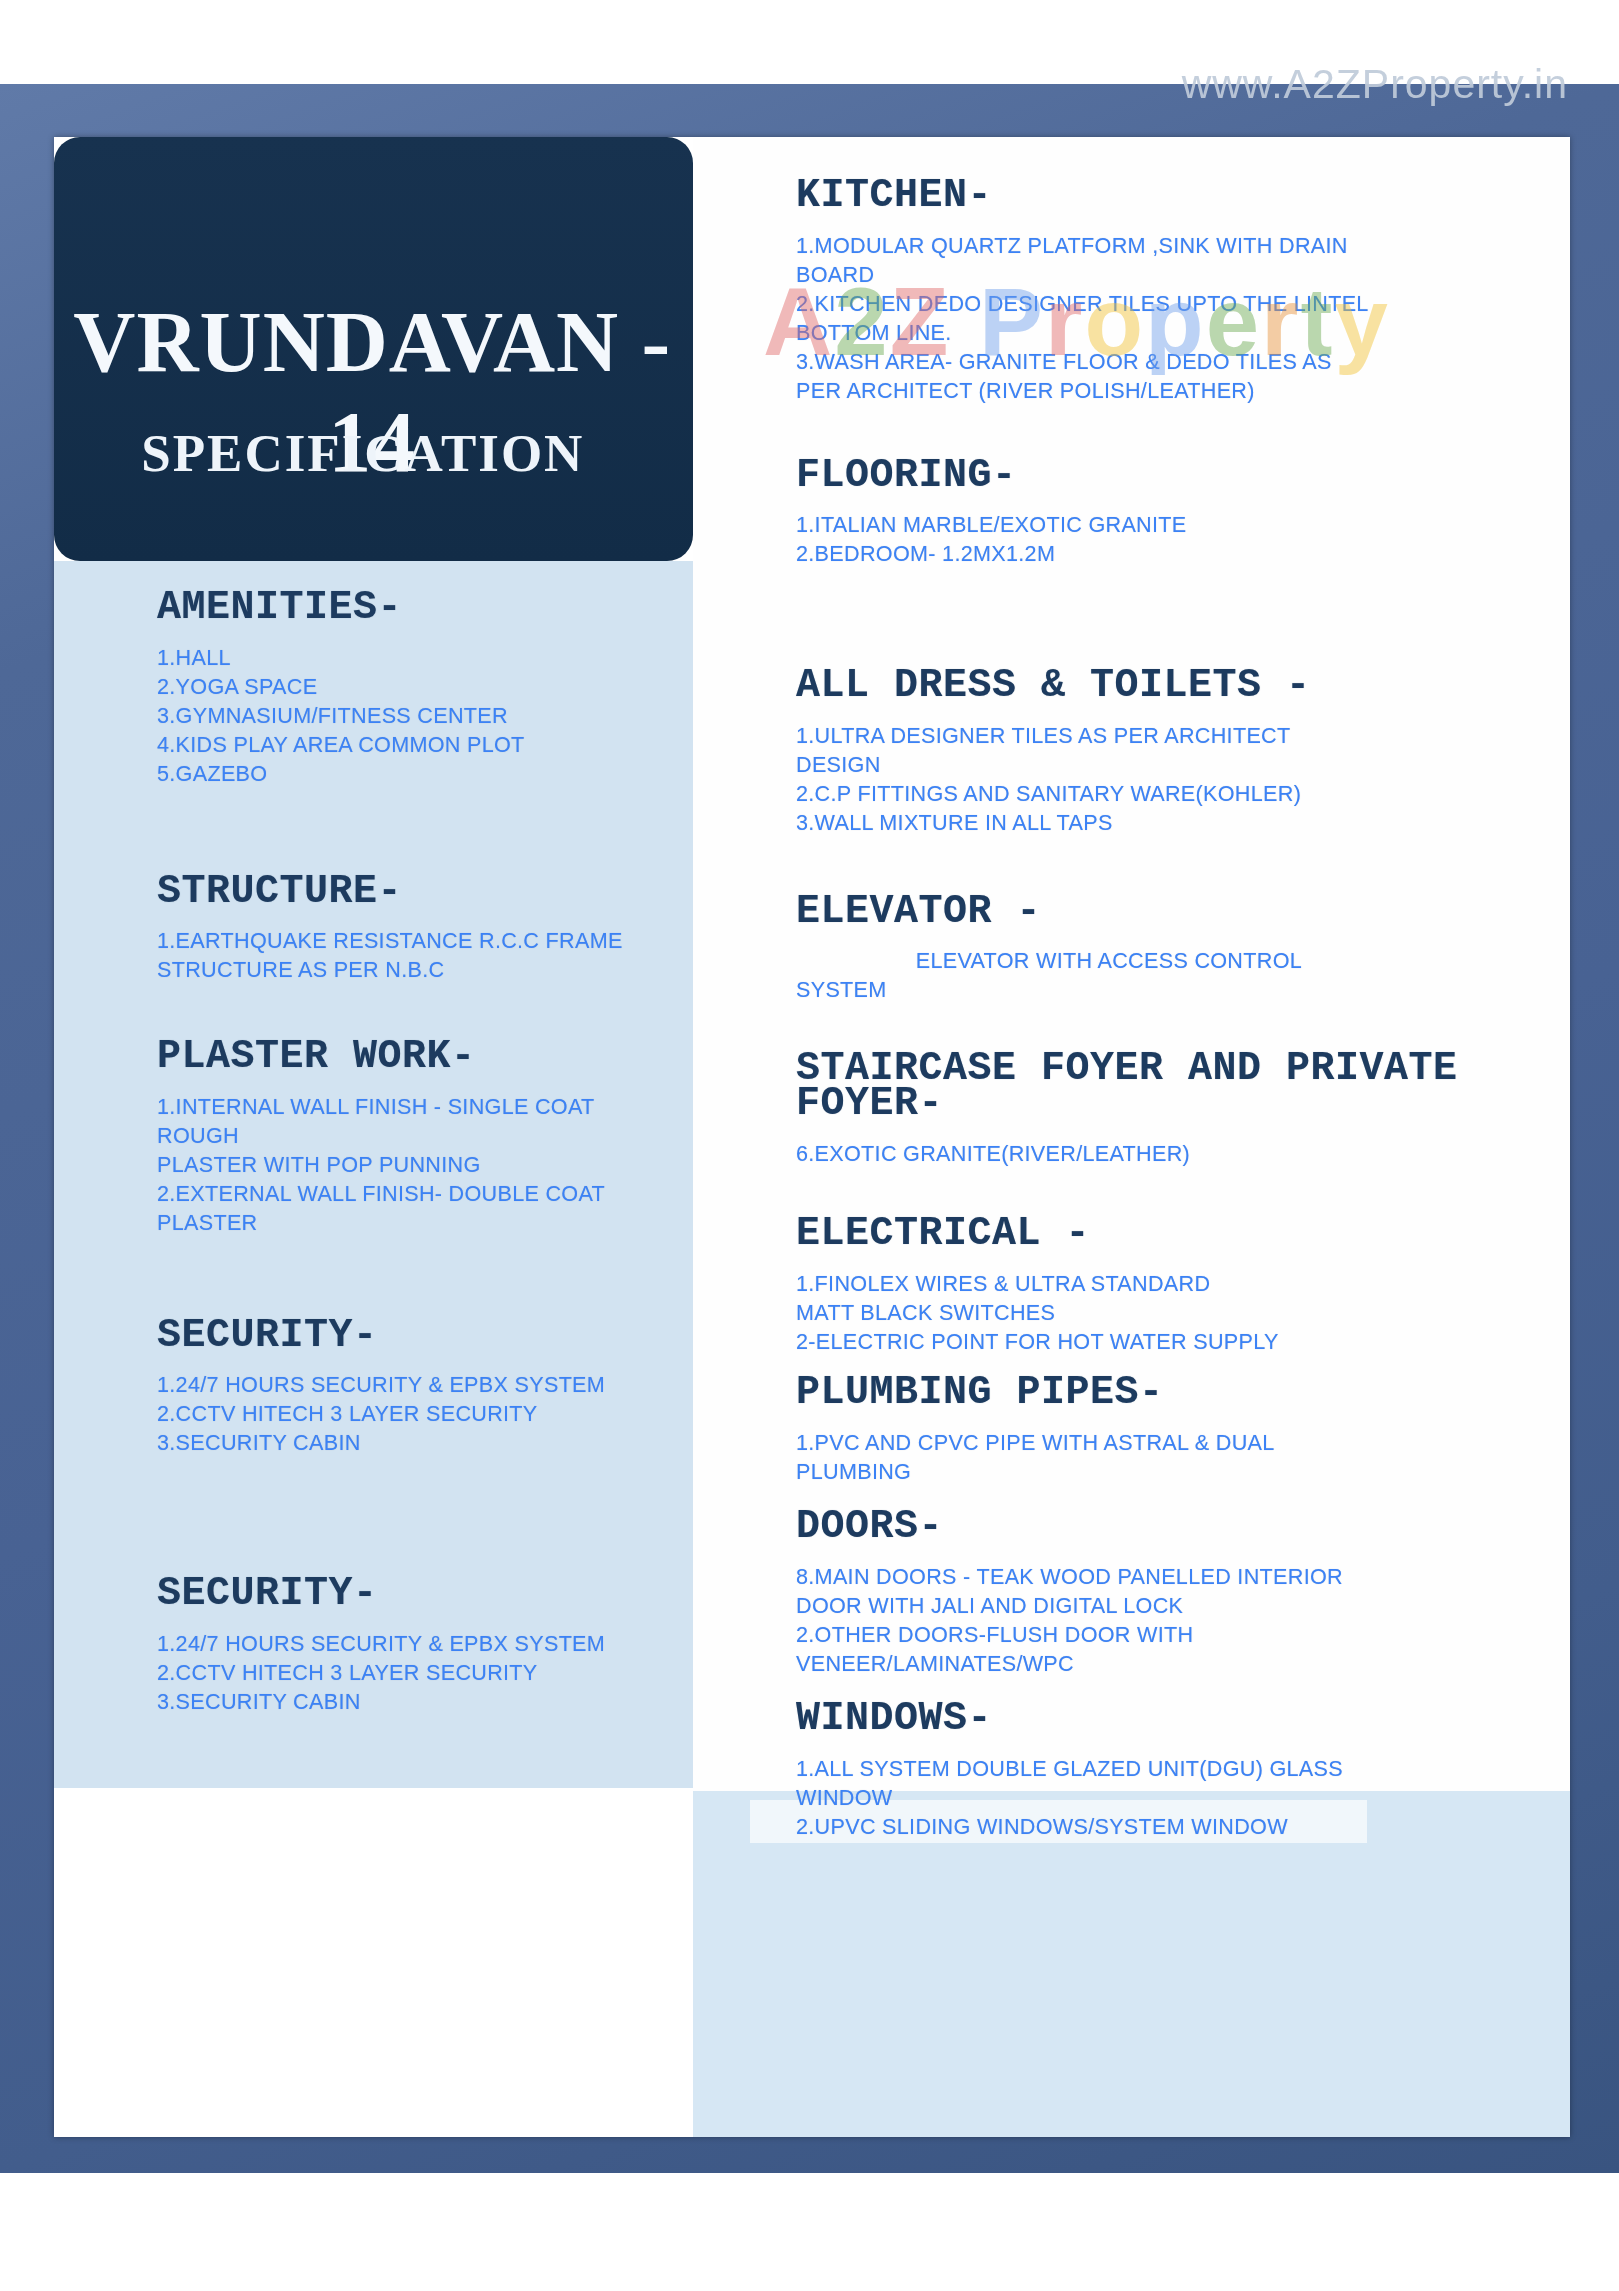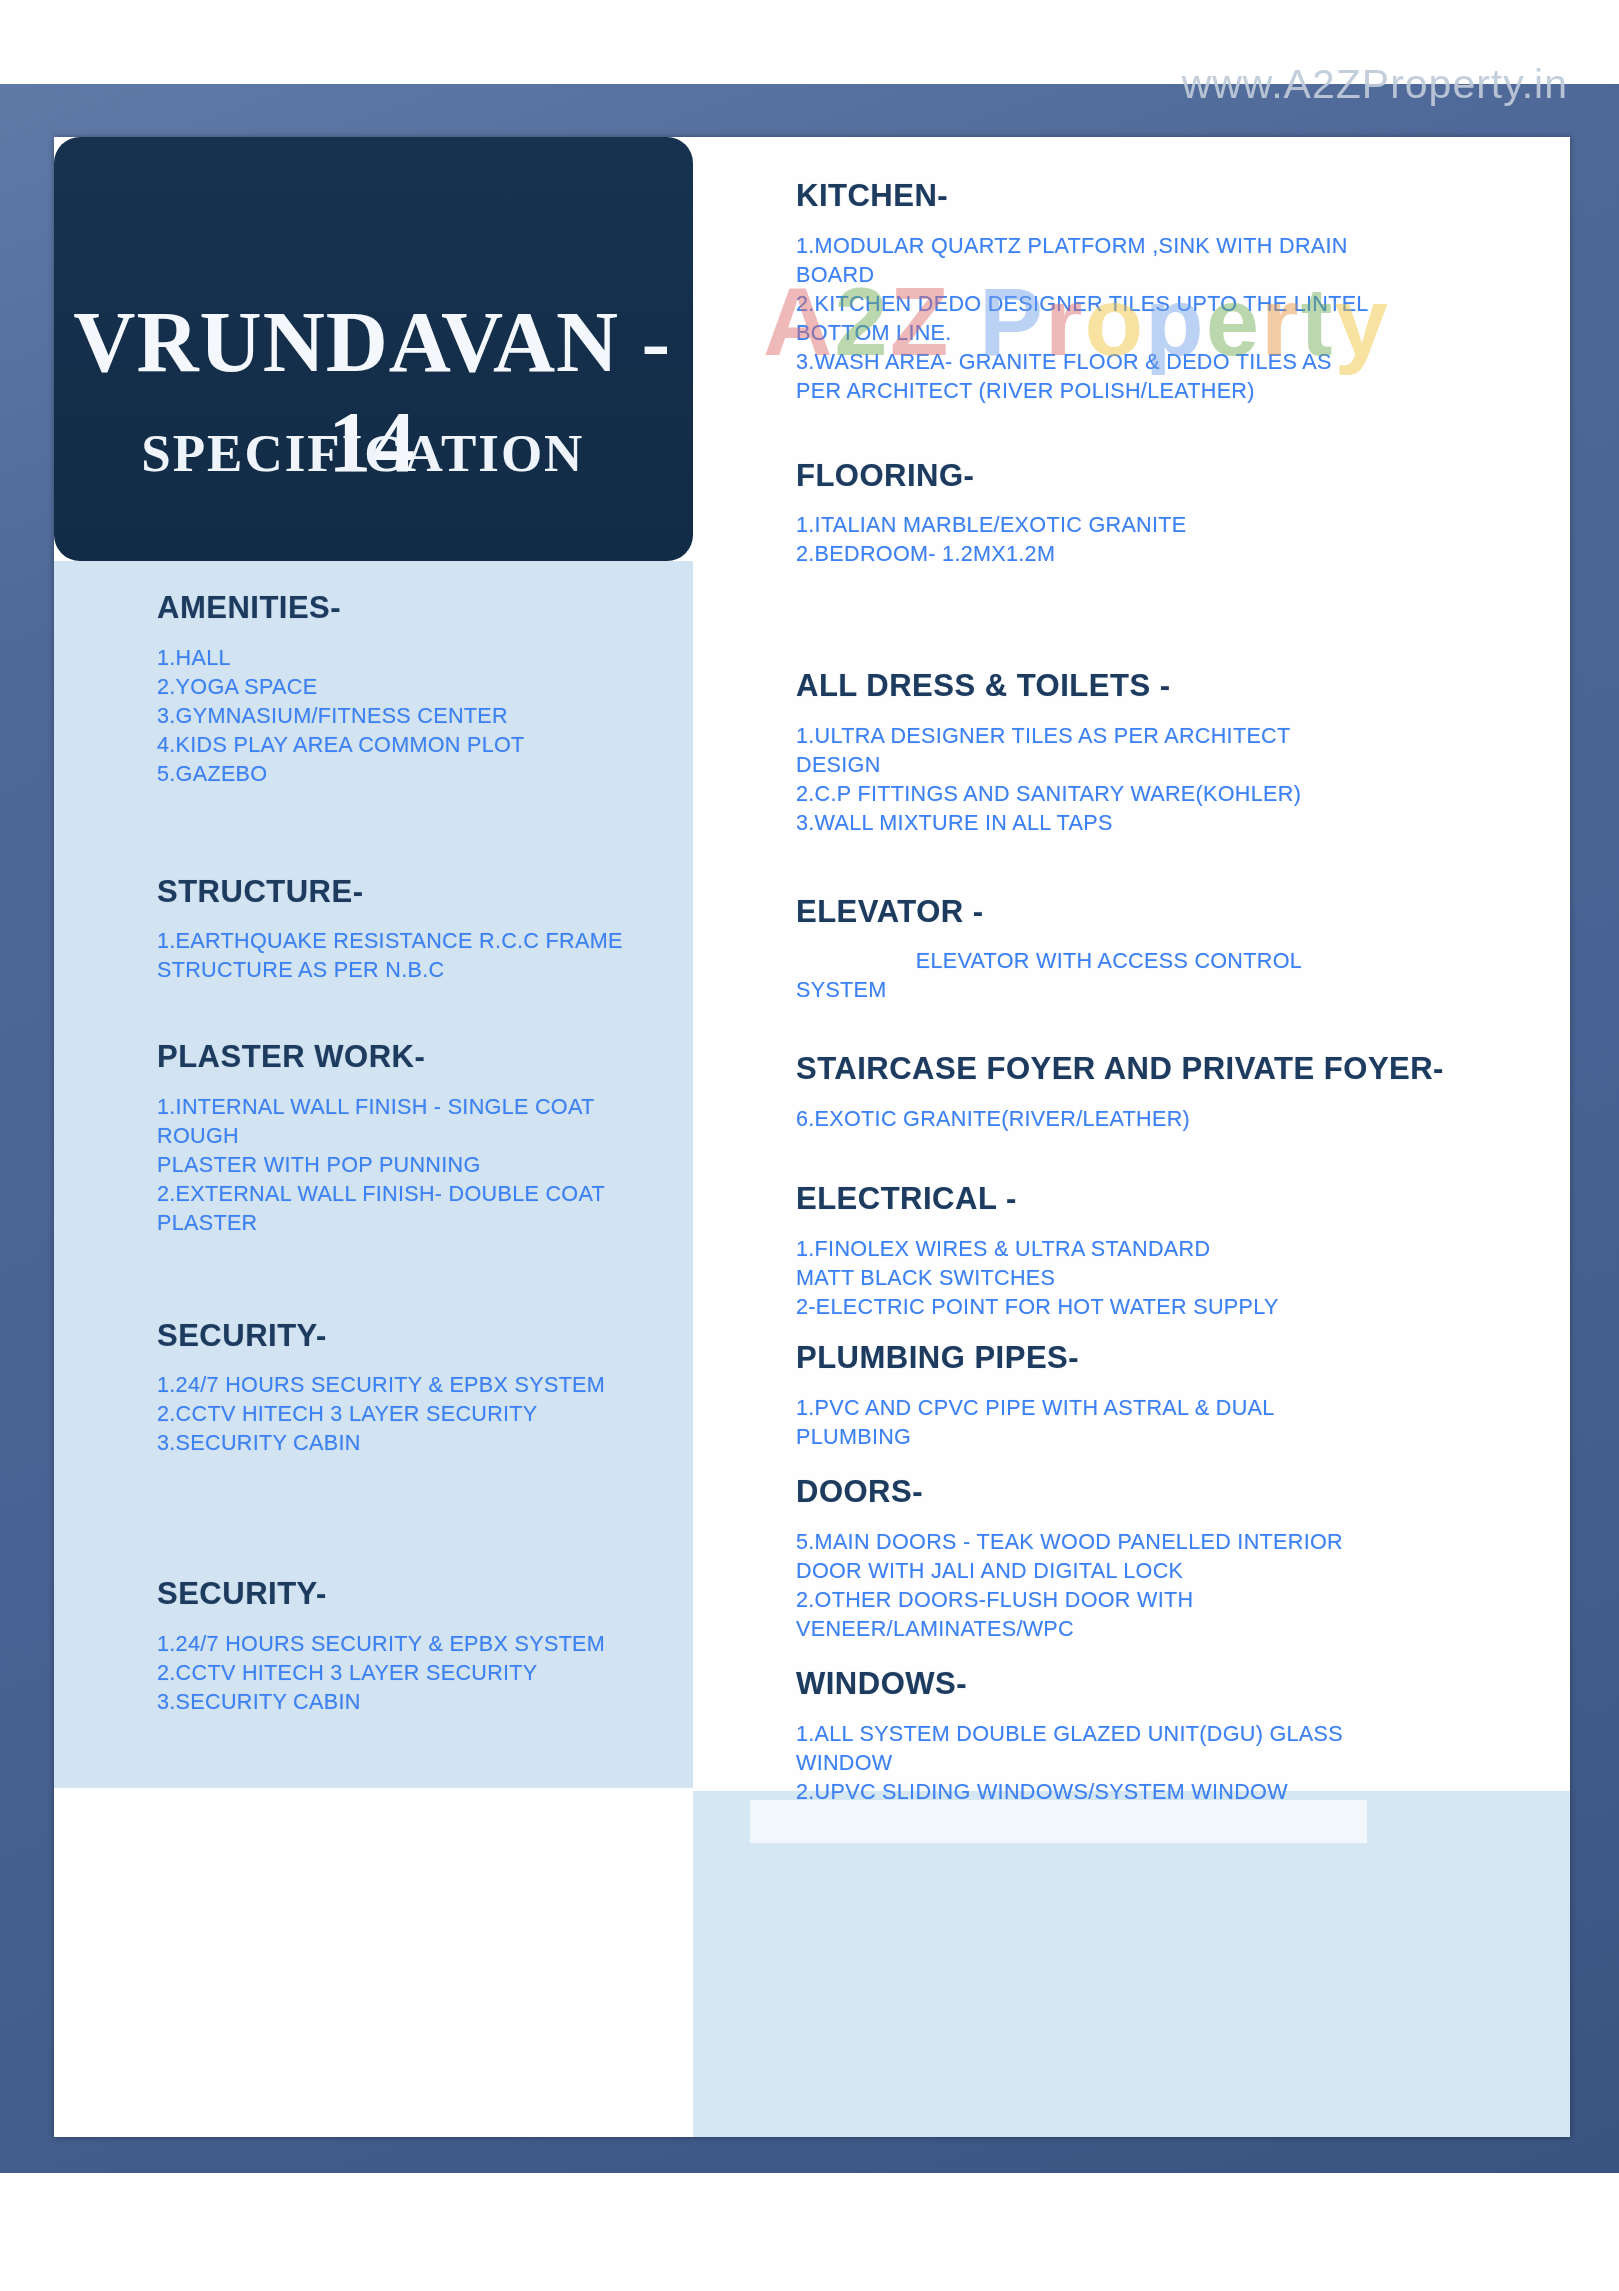--- a/index.html
+++ b/index.html
@@ -48,22 +48,22 @@
   .artifact-strip{
     position:absolute;left:57px;top:1663px;width:617px;height:43px;
     background:rgba(255,255,255,.65);
   }
   
   .sections{
     position:absolute;left:0;top:0;width:100%;padding:0 39px 0 103px;box-sizing:border-box;
   }
   .spec-section h2{
     margin:0 0 17.6px 0;
-    font-family:Liberation Sans, sans-serif;font-weight:bold;
-    font-size:31px;line-height:35px;letter-spacing:0.5px;color:#1d3b5f;
+    font-family:Liberation Mono, monospace;font-weight:bold;
+    font-size:40px;line-height:35px;letter-spacing:0.5px;color:#1d3b5f;
     text-shadow:0 0 1px rgba(29,59,95,.35);
   }
   .spec-section .line{
     font-size:21.6px;line-height:29px;color:#3b82f6;white-space:pre-wrap;
     letter-spacing:0.3px;text-shadow:0 0 1px rgba(77,93,111,.30);
   }
   .col-left .sections{position:absolute;top:424px;}
   .col-left .spec-section:nth-of-type(1){margin-top:29px;}
   .col-left .spec-section:nth-of-type(2){margin-top:86px;}
   .col-left .spec-section:nth-of-type(3){margin-top:55px;}
@@ -180,21 +180,21 @@
             <div class="line">MATT BLACK SWITCHES</div>
             <div class="line">2-ELECTRIC POINT FOR HOT WATER SUPPLY</div>
           </section>
           <section class="spec-section">
             <h2>PLUMBING PIPES-</h2>
             <div class="line">1.PVC AND CPVC PIPE WITH ASTRAL &amp; DUAL</div>
             <div class="line">PLUMBING</div>
           </section>
           <section class="spec-section">
             <h2>DOORS-</h2>
-            <div class="line">5.MAIN DOORS - TEAK WOOD PANELLED INTERIOR</div>
+            <div class="line">8.MAIN DOORS - TEAK WOOD PANELLED INTERIOR</div>
             <div class="line">DOOR WITH JALI AND DIGITAL LOCK</div>
             <div class="line">2.OTHER DOORS-FLUSH DOOR WITH</div>
             <div class="line">VENEER/LAMINATES/WPC</div>
           </section>
           <section class="spec-section">
             <h2>WINDOWS-</h2>
             <div class="line">1.ALL SYSTEM DOUBLE GLAZED UNIT(DGU) GLASS</div>
             <div class="line">WINDOW</div>
             <div class="line">2.UPVC SLIDING WINDOWS/SYSTEM WINDOW</div>
           </section>

